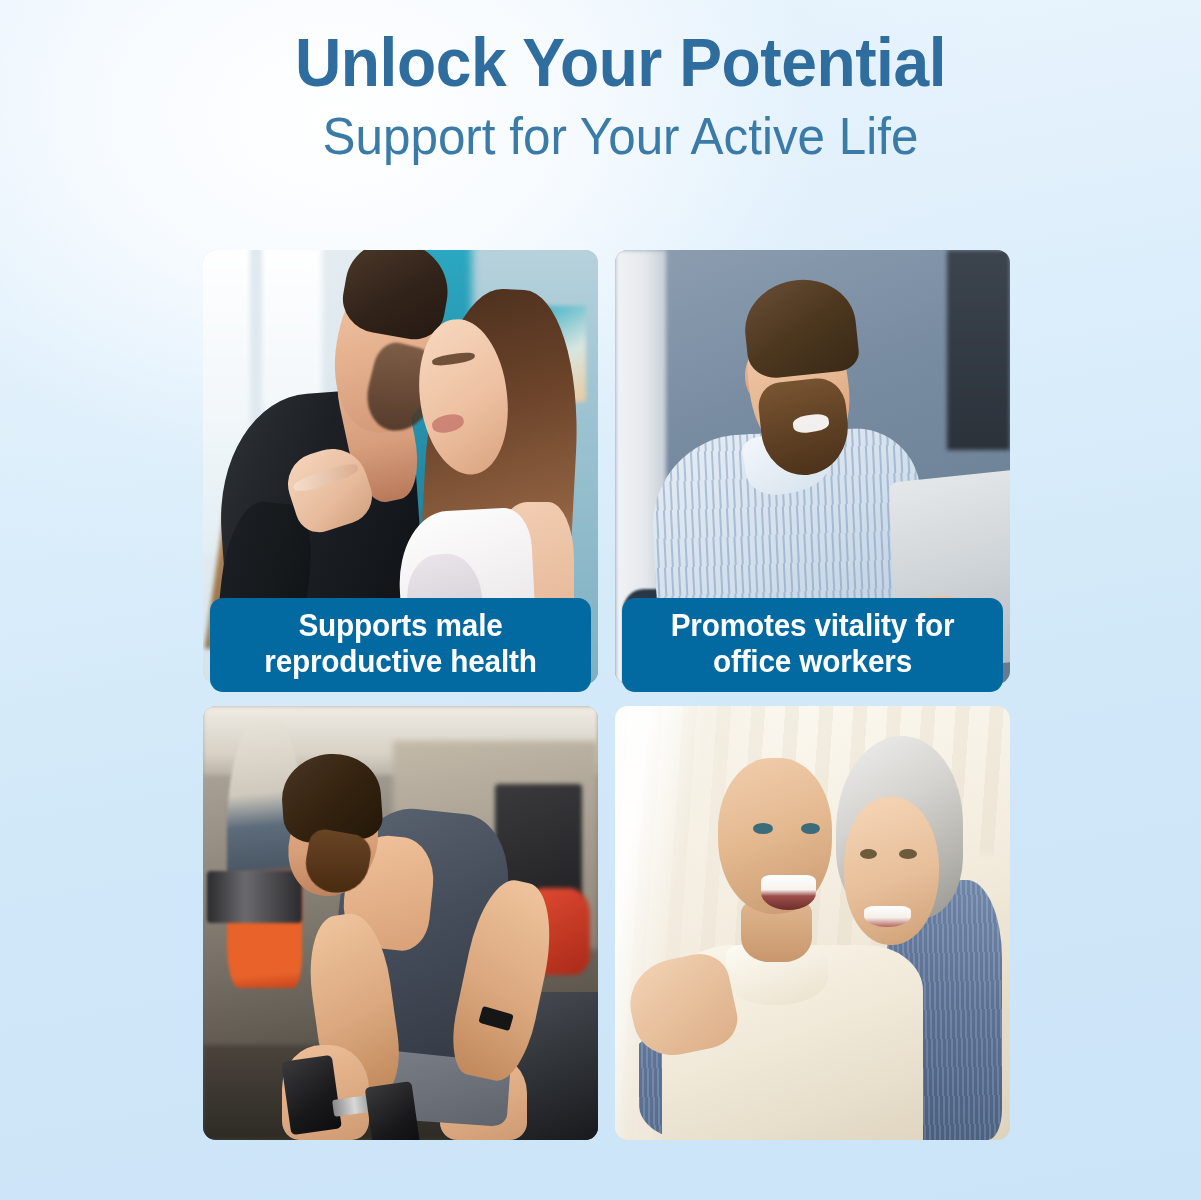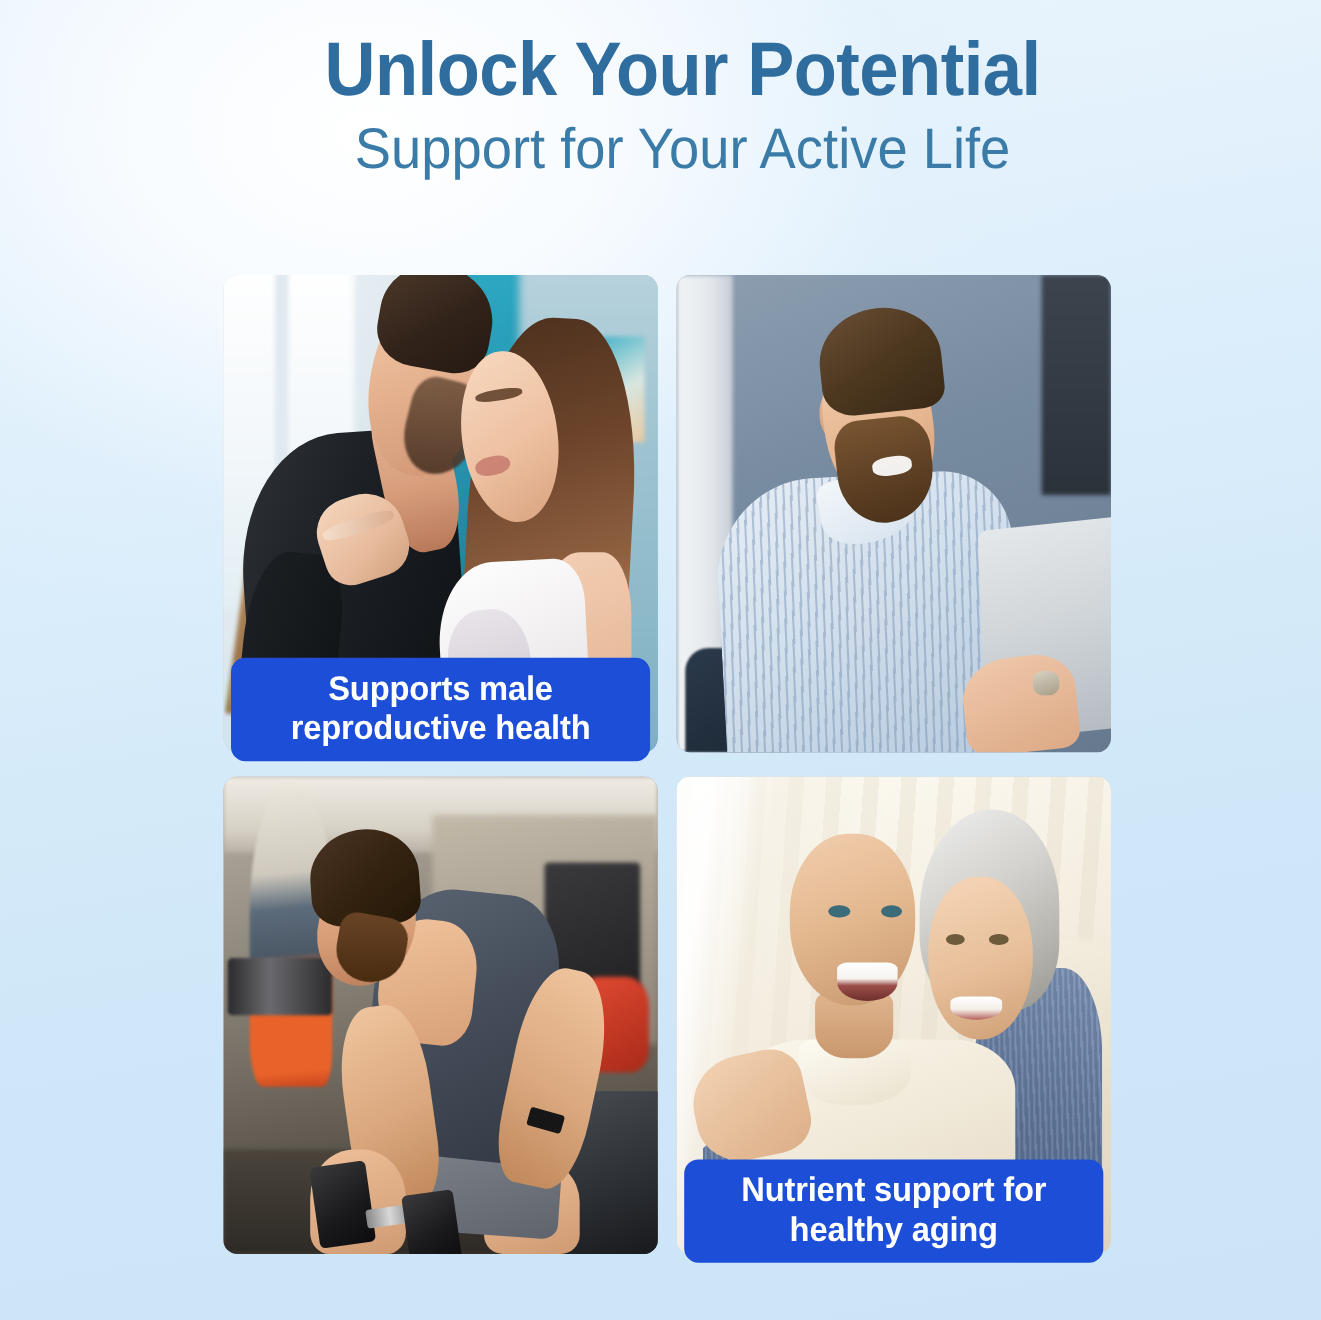--- a/index.html
+++ b/index.html
@@ -45,21 +45,21 @@
     position:relative;
     border-radius:13px;
     overflow:hidden;
     background:#c9d6e2;
   }
   .photo { position:absolute; inset:0; overflow:hidden; }
 
   .caption {
     position:absolute;
     left:7px; right:7px; bottom:-8px;
-    background:#1d4ed8;
+    background:#0369a1;
     border-radius:13px;
     color:#ffffff;
     font-weight:bold;
     font-size:31px;
     line-height:1.16;
     text-align:center;
     padding:10px 8px 12px;
     letter-spacing:-0.2px;
     z-index:5;
   }
@@ -328,20 +328,24 @@
           <div class="ear"></div>
             <div class="face"></div>
             <div class="hair"></div>
           <div class="beard"></div>
             <div class="mouth"></div>
           <div class="laptop"></div>
             <div class="hands"></div>
             <div class="watch"></div>
         </div>
       </div>
+      <div class="caption">
+        <span>Promotes vitality for</span>
+        <span>office workers</span>
+      </div>
     </div>
 
     <div class="cardwrap">
       <div class="card">
         <div class="photo p3">
           <div class="ceil"></div>
             <div class="wall"></div>
             <div class="rackR"></div>
             <div class="floor"></div>
           <div class="bgman"></div>
@@ -382,20 +386,16 @@
             <div class="wEyeR"></div>
             <div class="wMouth"></div>
           <div class="mHead"></div>
             <div class="mHair"></div>
           <div class="mEyeL"></div>
             <div class="mEyeR"></div>
             <div class="mMouth"></div>
           <div class="wArm"></div>
         </div>
       </div>
-      <div class="caption">
-        <span>Nutrient support for</span>
-        <span>healthy aging</span>
-      </div>
     </div>
 
   </div>
 </div>
 
 </body></html>

